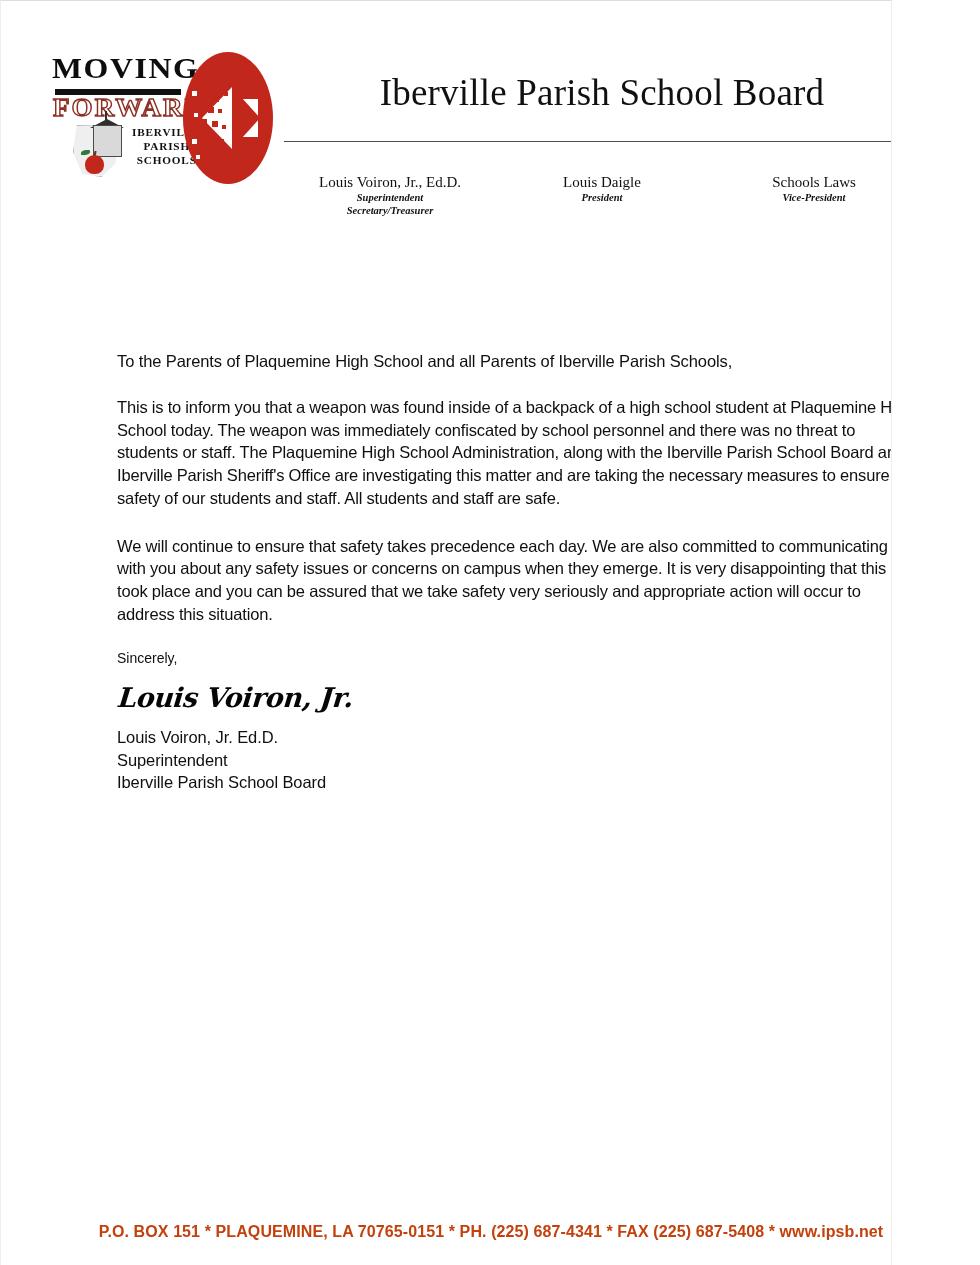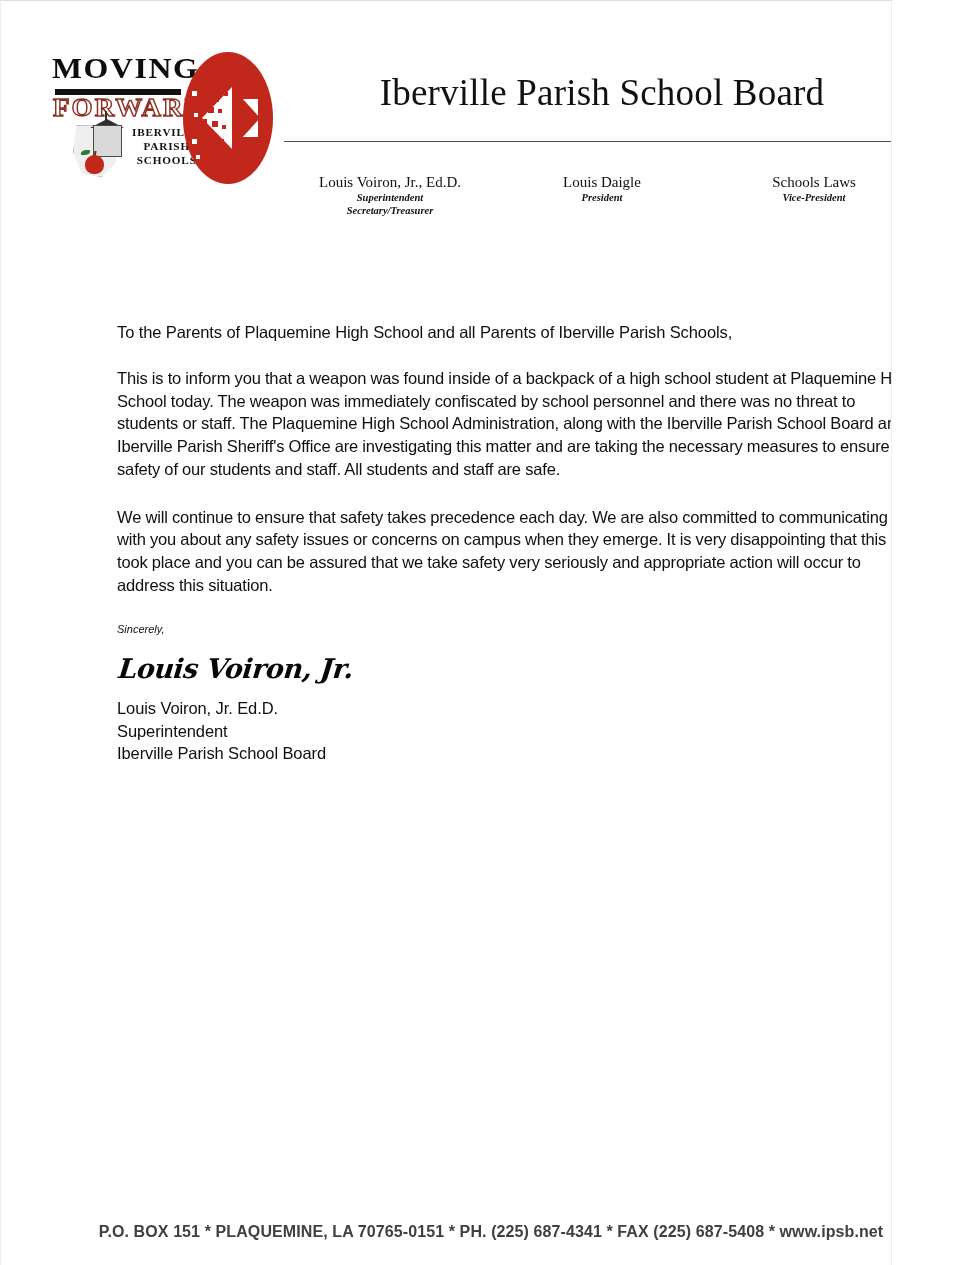--- a/index.html
+++ b/index.html
@@ -227,38 +227,37 @@
     width: 802px;
     font-family: "Liberation Sans", sans-serif;
     color: #0f0f0f;
   }
   #letter-date {
     font-size: 16.5px;
     line-height: 20px;
     letter-spacing: -0.1px;
   }
   #salutation {
-    margin-top: 43px;
+    margin-top: 72px;
     font-size: 16.5px;
     line-height: 20px;
     letter-spacing: -0.1px;
   }
   .body-para {
     margin-top: 25px;
     font-size: 16.5px;
     line-height: 22.7px;
     letter-spacing: -0.15px;
     text-align: left;
     word-spacing: -0.2px;
   }
   #closing {
     margin-top: 23px;
-    font-size: 11px;
+    font-size: 14px;
     line-height: 20px;
-    font-style: italic;
   }
   #signature-script {
     margin-top: 14px;
     font-family: "DejaVu Serif", serif;
     font-style: italic;
     font-weight: bold;
     font-size: 27px;
     line-height: 32px;
     letter-spacing: -0.5px;
     color: #060606;
@@ -277,21 +276,21 @@
   #footer {
     position: absolute;
     left: 0;
     top: 1222px;
     width: 980px;
     text-align: center;
     font-family: "Liberation Sans", sans-serif;
     font-weight: bold;
     font-size: 16px;
     letter-spacing: 0.1px;
-    color: #404040;
+    color: #c2410c;
     white-space: nowrap;
   }
 </style>
 </head>
 <body>
 
 <div id="page">
 
   <div id="letterhead">
 

